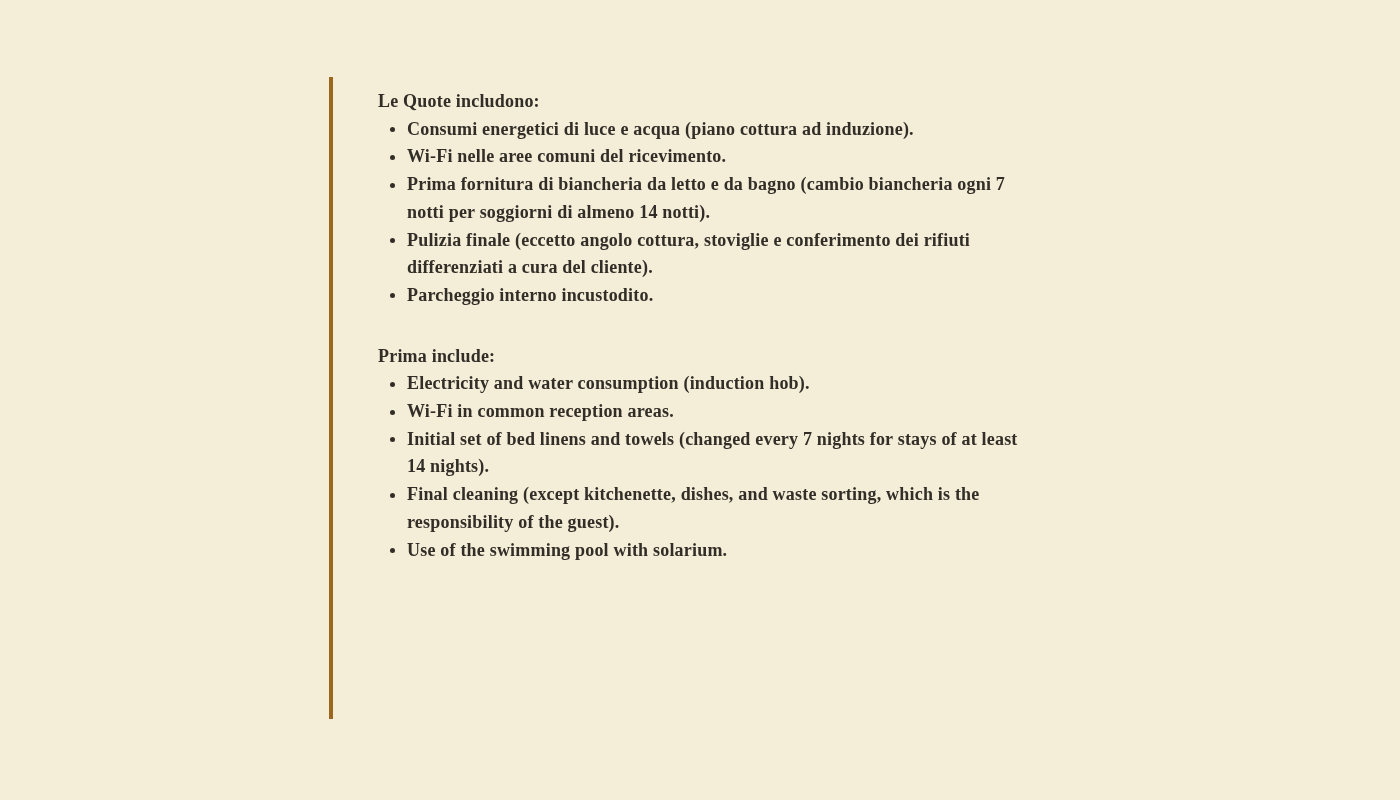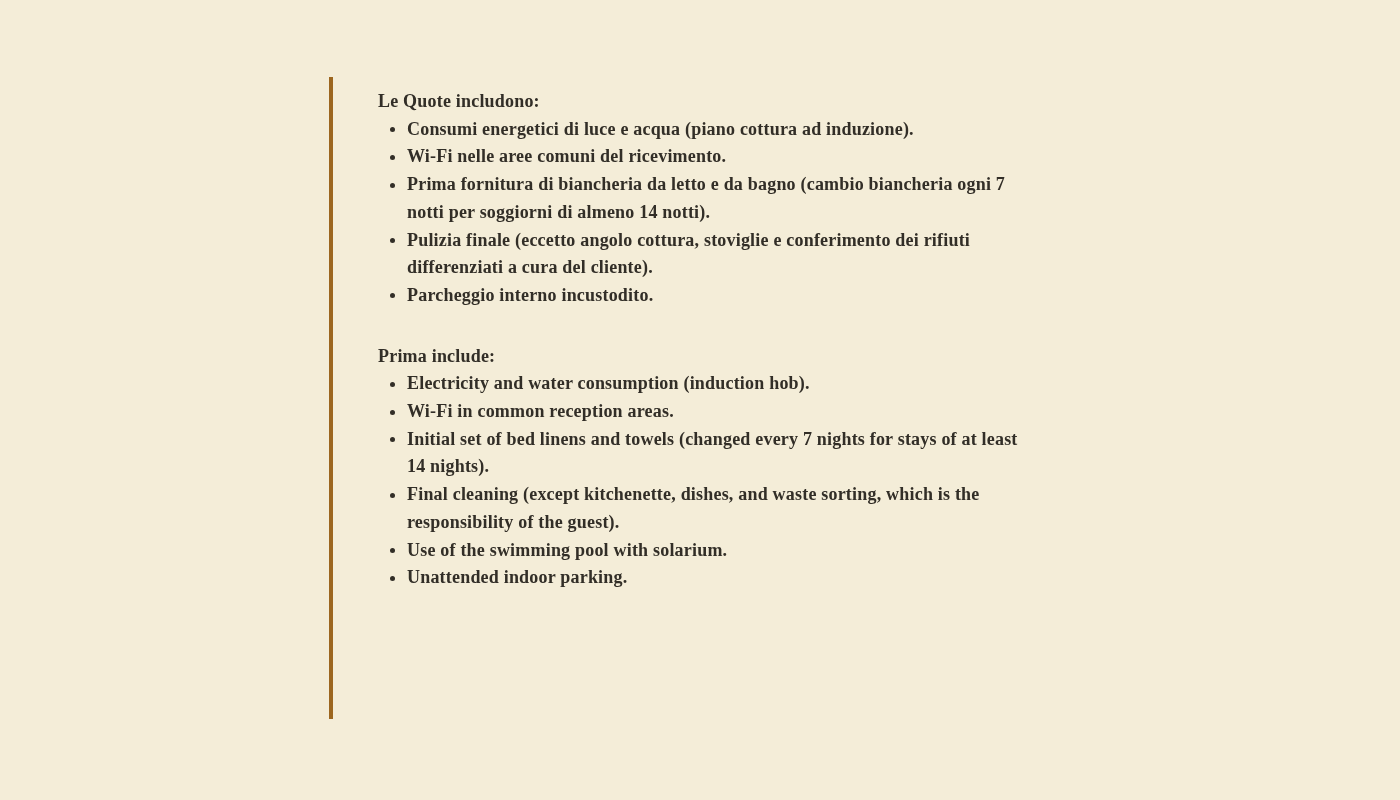--- a/index.html
+++ b/index.html
@@ -78,16 +78,15 @@
   </div>
 
   <div class="section">
     <p class="section-heading">Prima include:</p>
     <ul class="items">
         <li>Electricity and water consumption (induction hob).</li>
         <li>Wi-Fi in common reception areas.</li>
         <li>Initial set of bed linens and towels (changed every 7 nights for stays of at least 14 nights).</li>
         <li>Final cleaning (except kitchenette, dishes, and waste sorting, which is the responsibility of the guest).</li>
         <li>Use of the swimming pool with solarium.</li>
-        <li>Unattended indoor parking.</li>
       </ul>
   </div>
 </div>
 
 </body></html>

